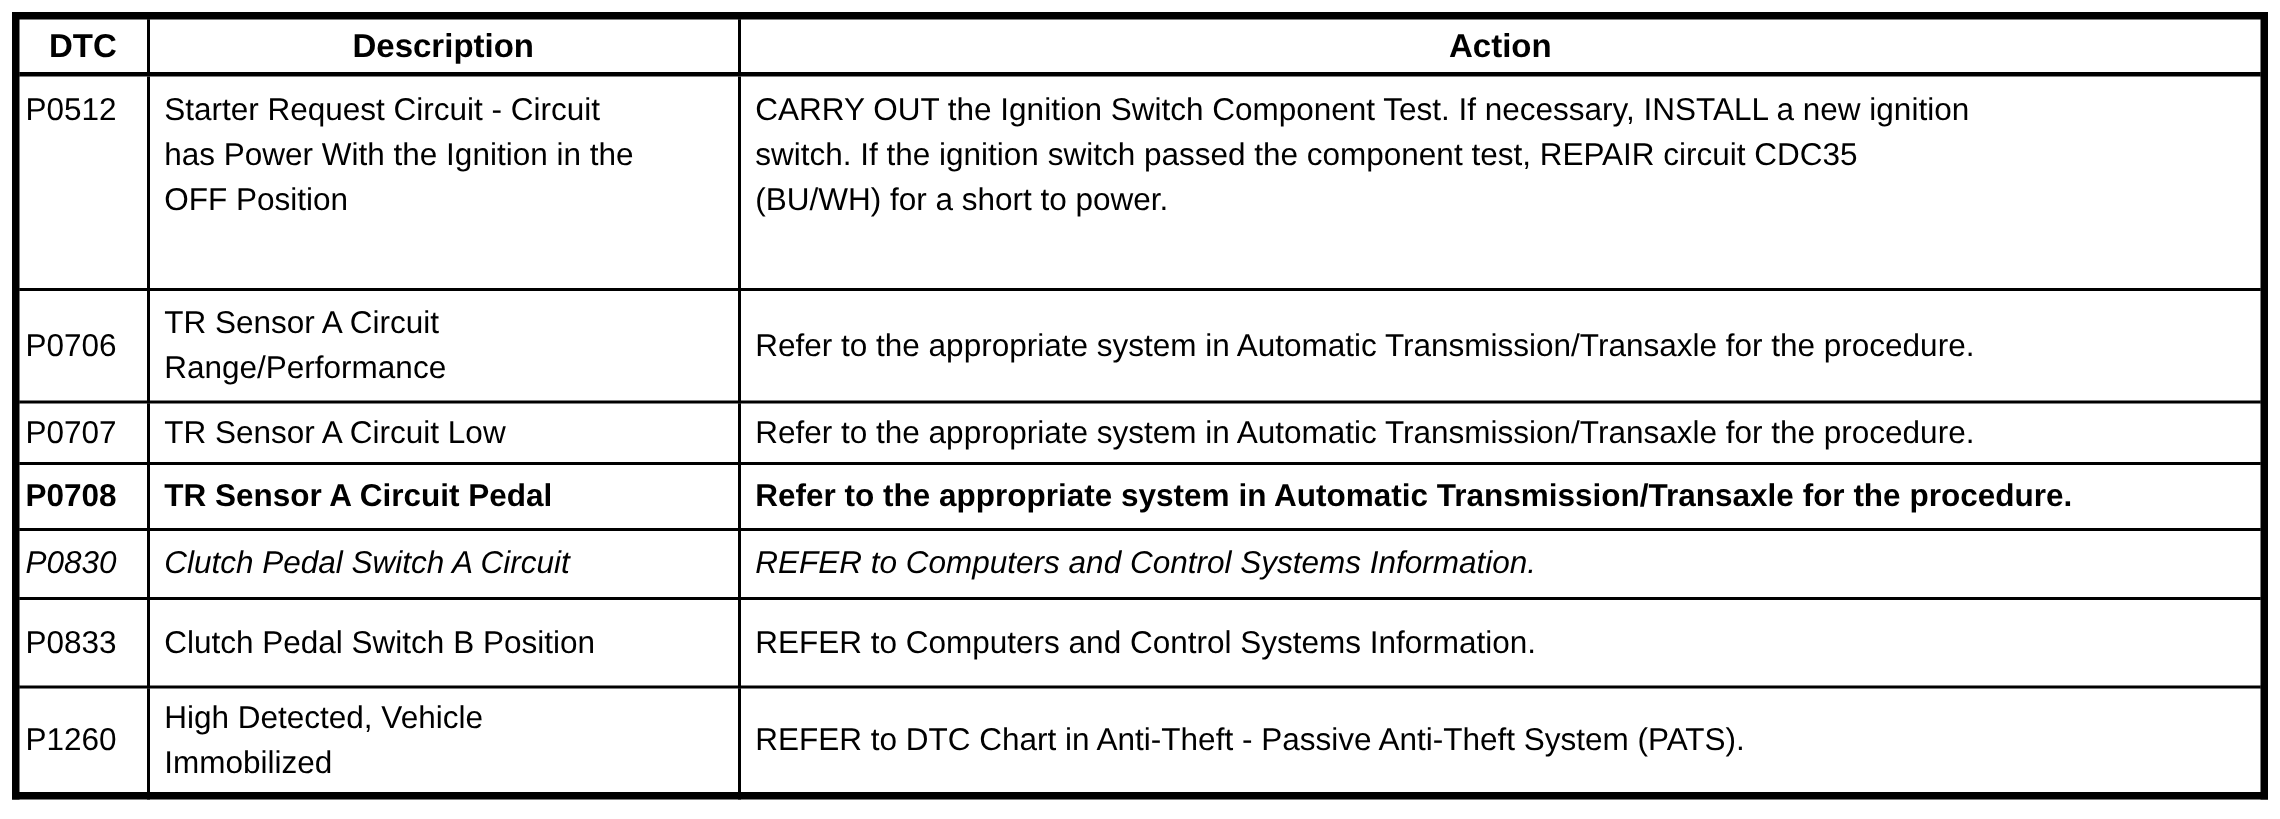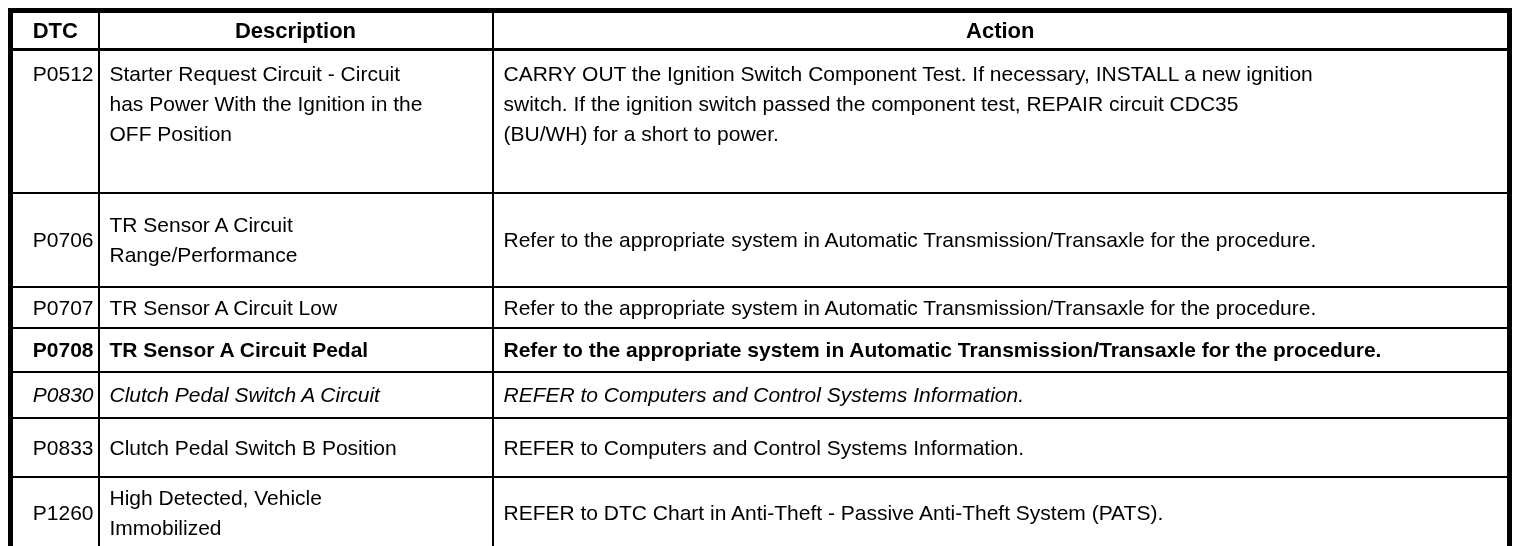--- a/index.html
+++ b/index.html
@@ -31,24 +31,24 @@
   }
   th {
     font-weight: bold;
     font-size: 22px;
     text-align: center;
     height: 39px;
     padding: 2px 4px;
     border-bottom-width: 3px;
   }
   td { padding: 5px 10px 4px 10px; }
-  td.cell-dtc { text-align: right; padding-left: 4px; padding-right: 4px; }
+  td.cell-dtc { text-align: left; padding-left: 4px; padding-right: 16px; }
   tr.valign-top td { vertical-align: top; padding-top: 8px; }
   tr.h-r1 { height: 143px; }
-  tr.h-r2 { height: 94px; }
+  tr.h-r2 { height: 75px; }
   tr.h-r3 { height: 32px; }
   tr.h-r4 { height: 44px; font-weight: bold; }
   tr.h-r5 { height: 46px; font-style: italic; }
   tr.h-r6 { height: 59px; }
   tr.h-r7 { height: 73px; margin-top: 20px; }
 </style>
 </head>
 <body>
 
 <table class="dtc-table">

